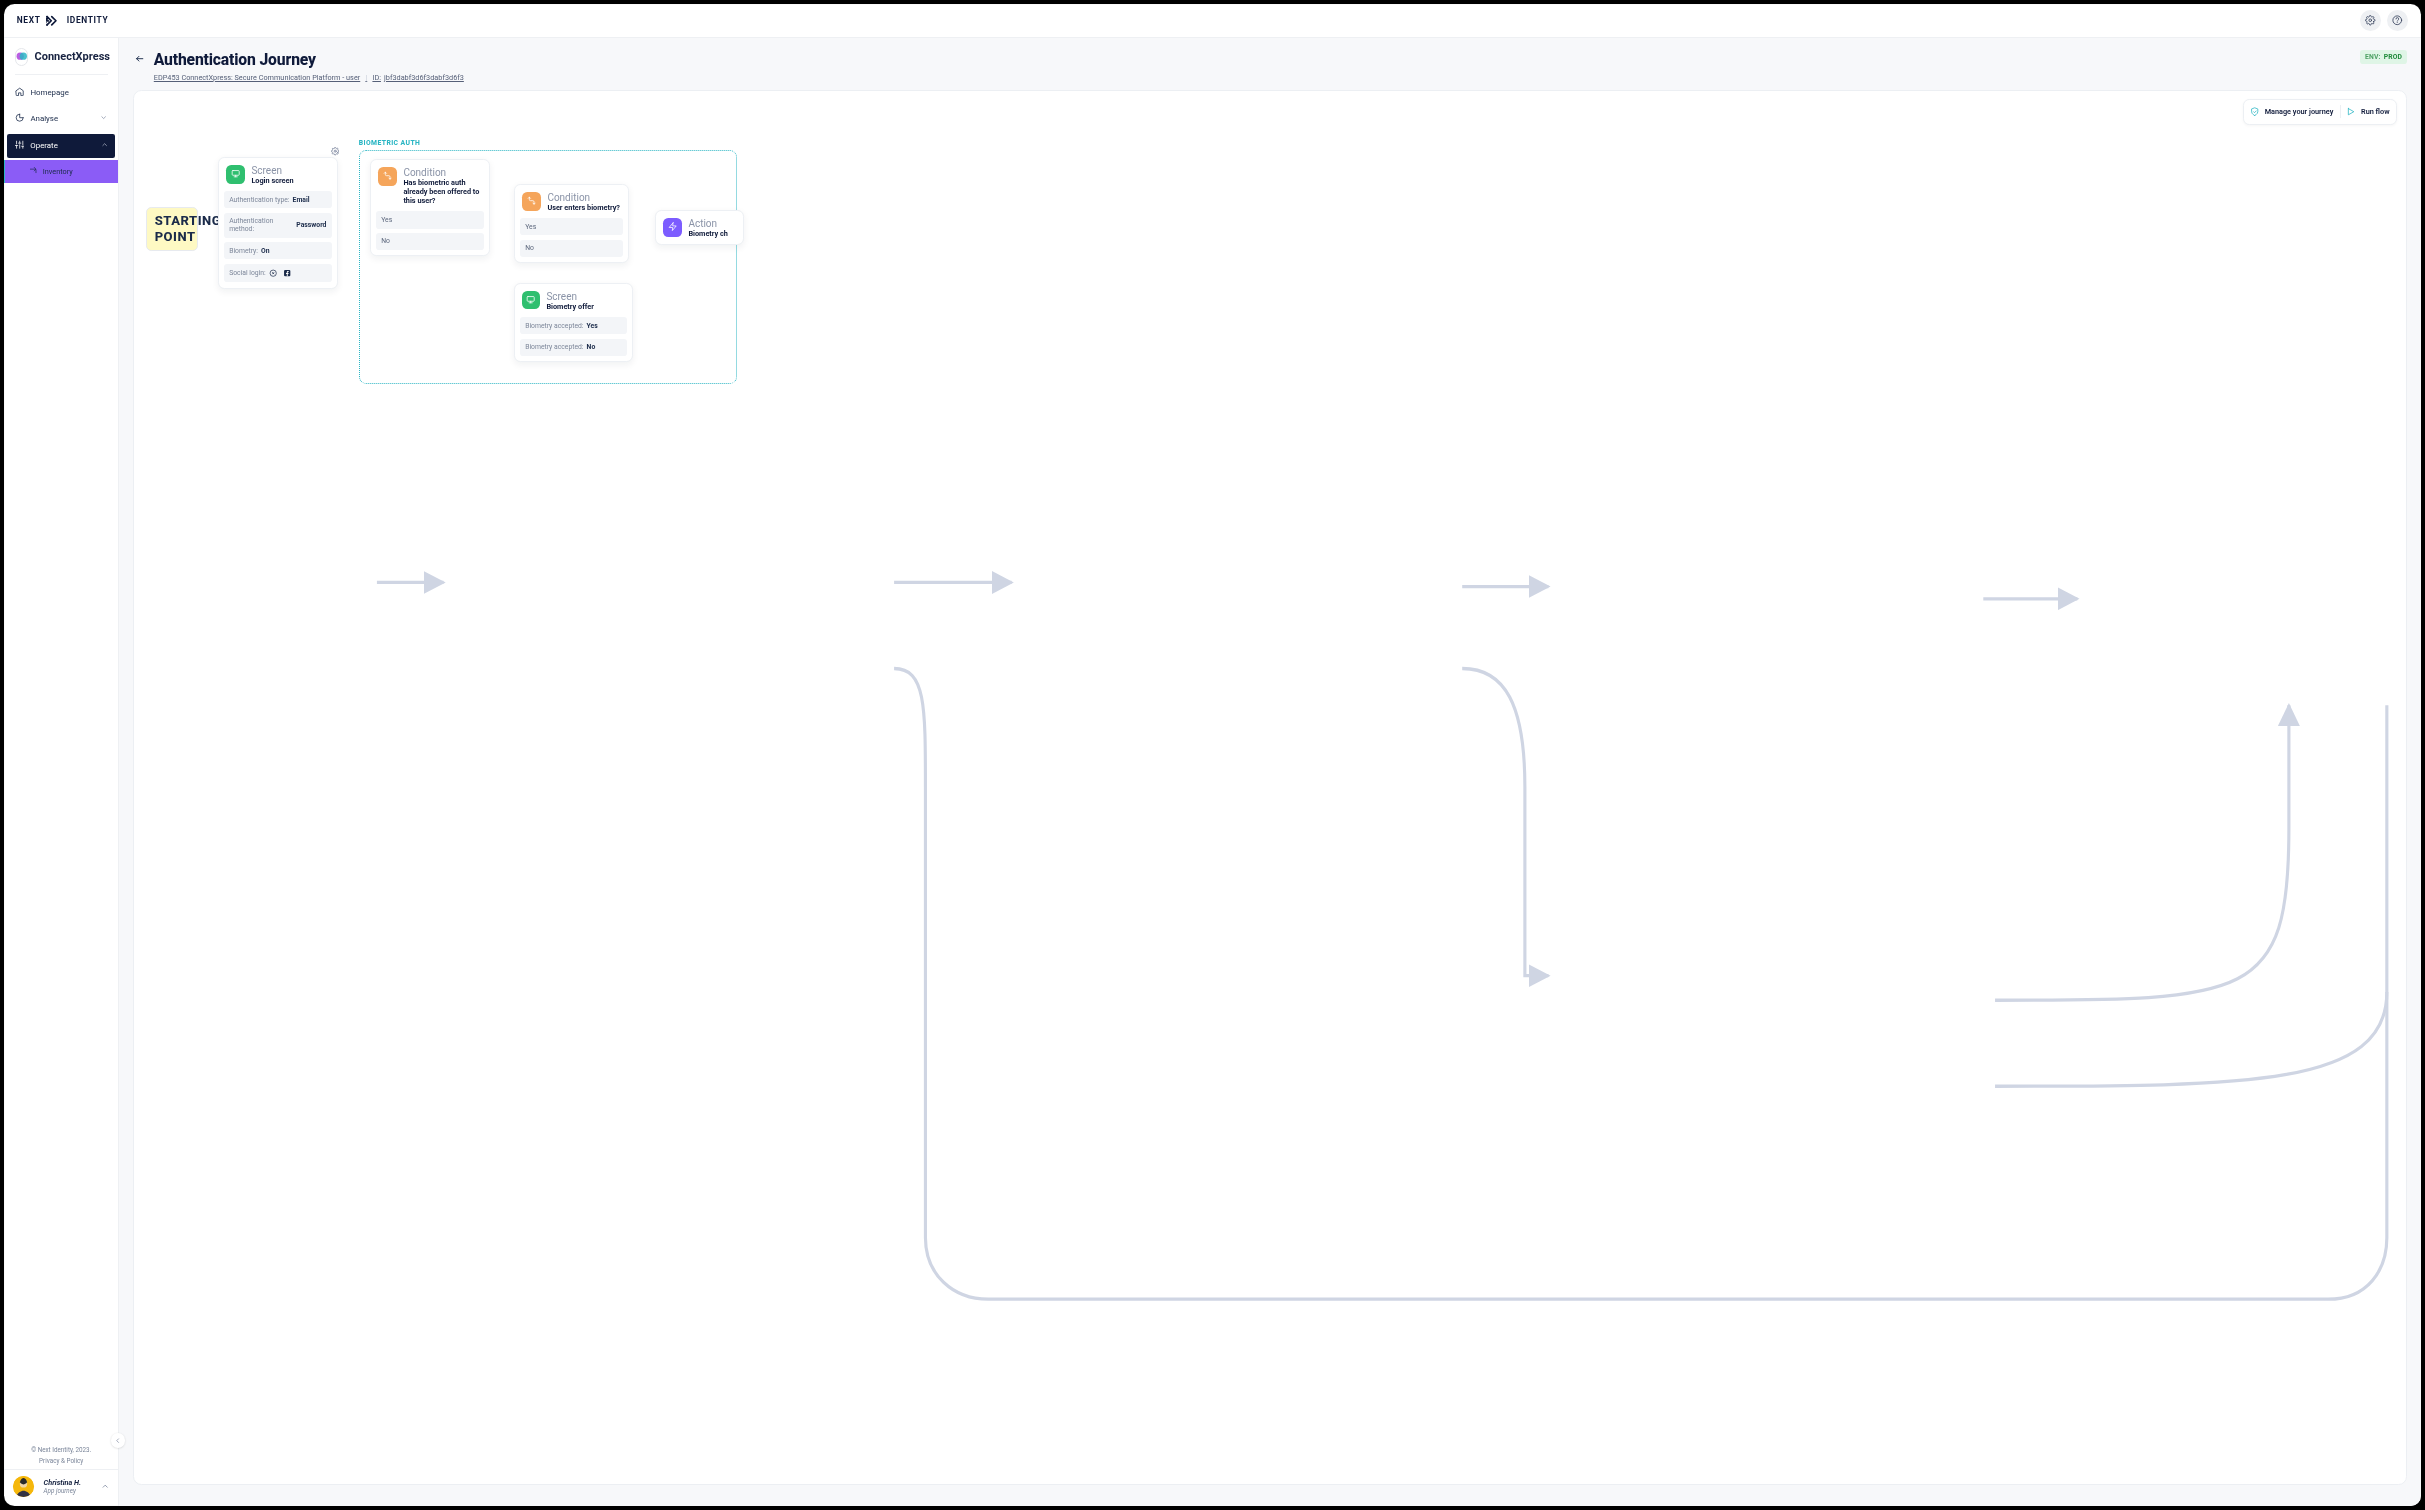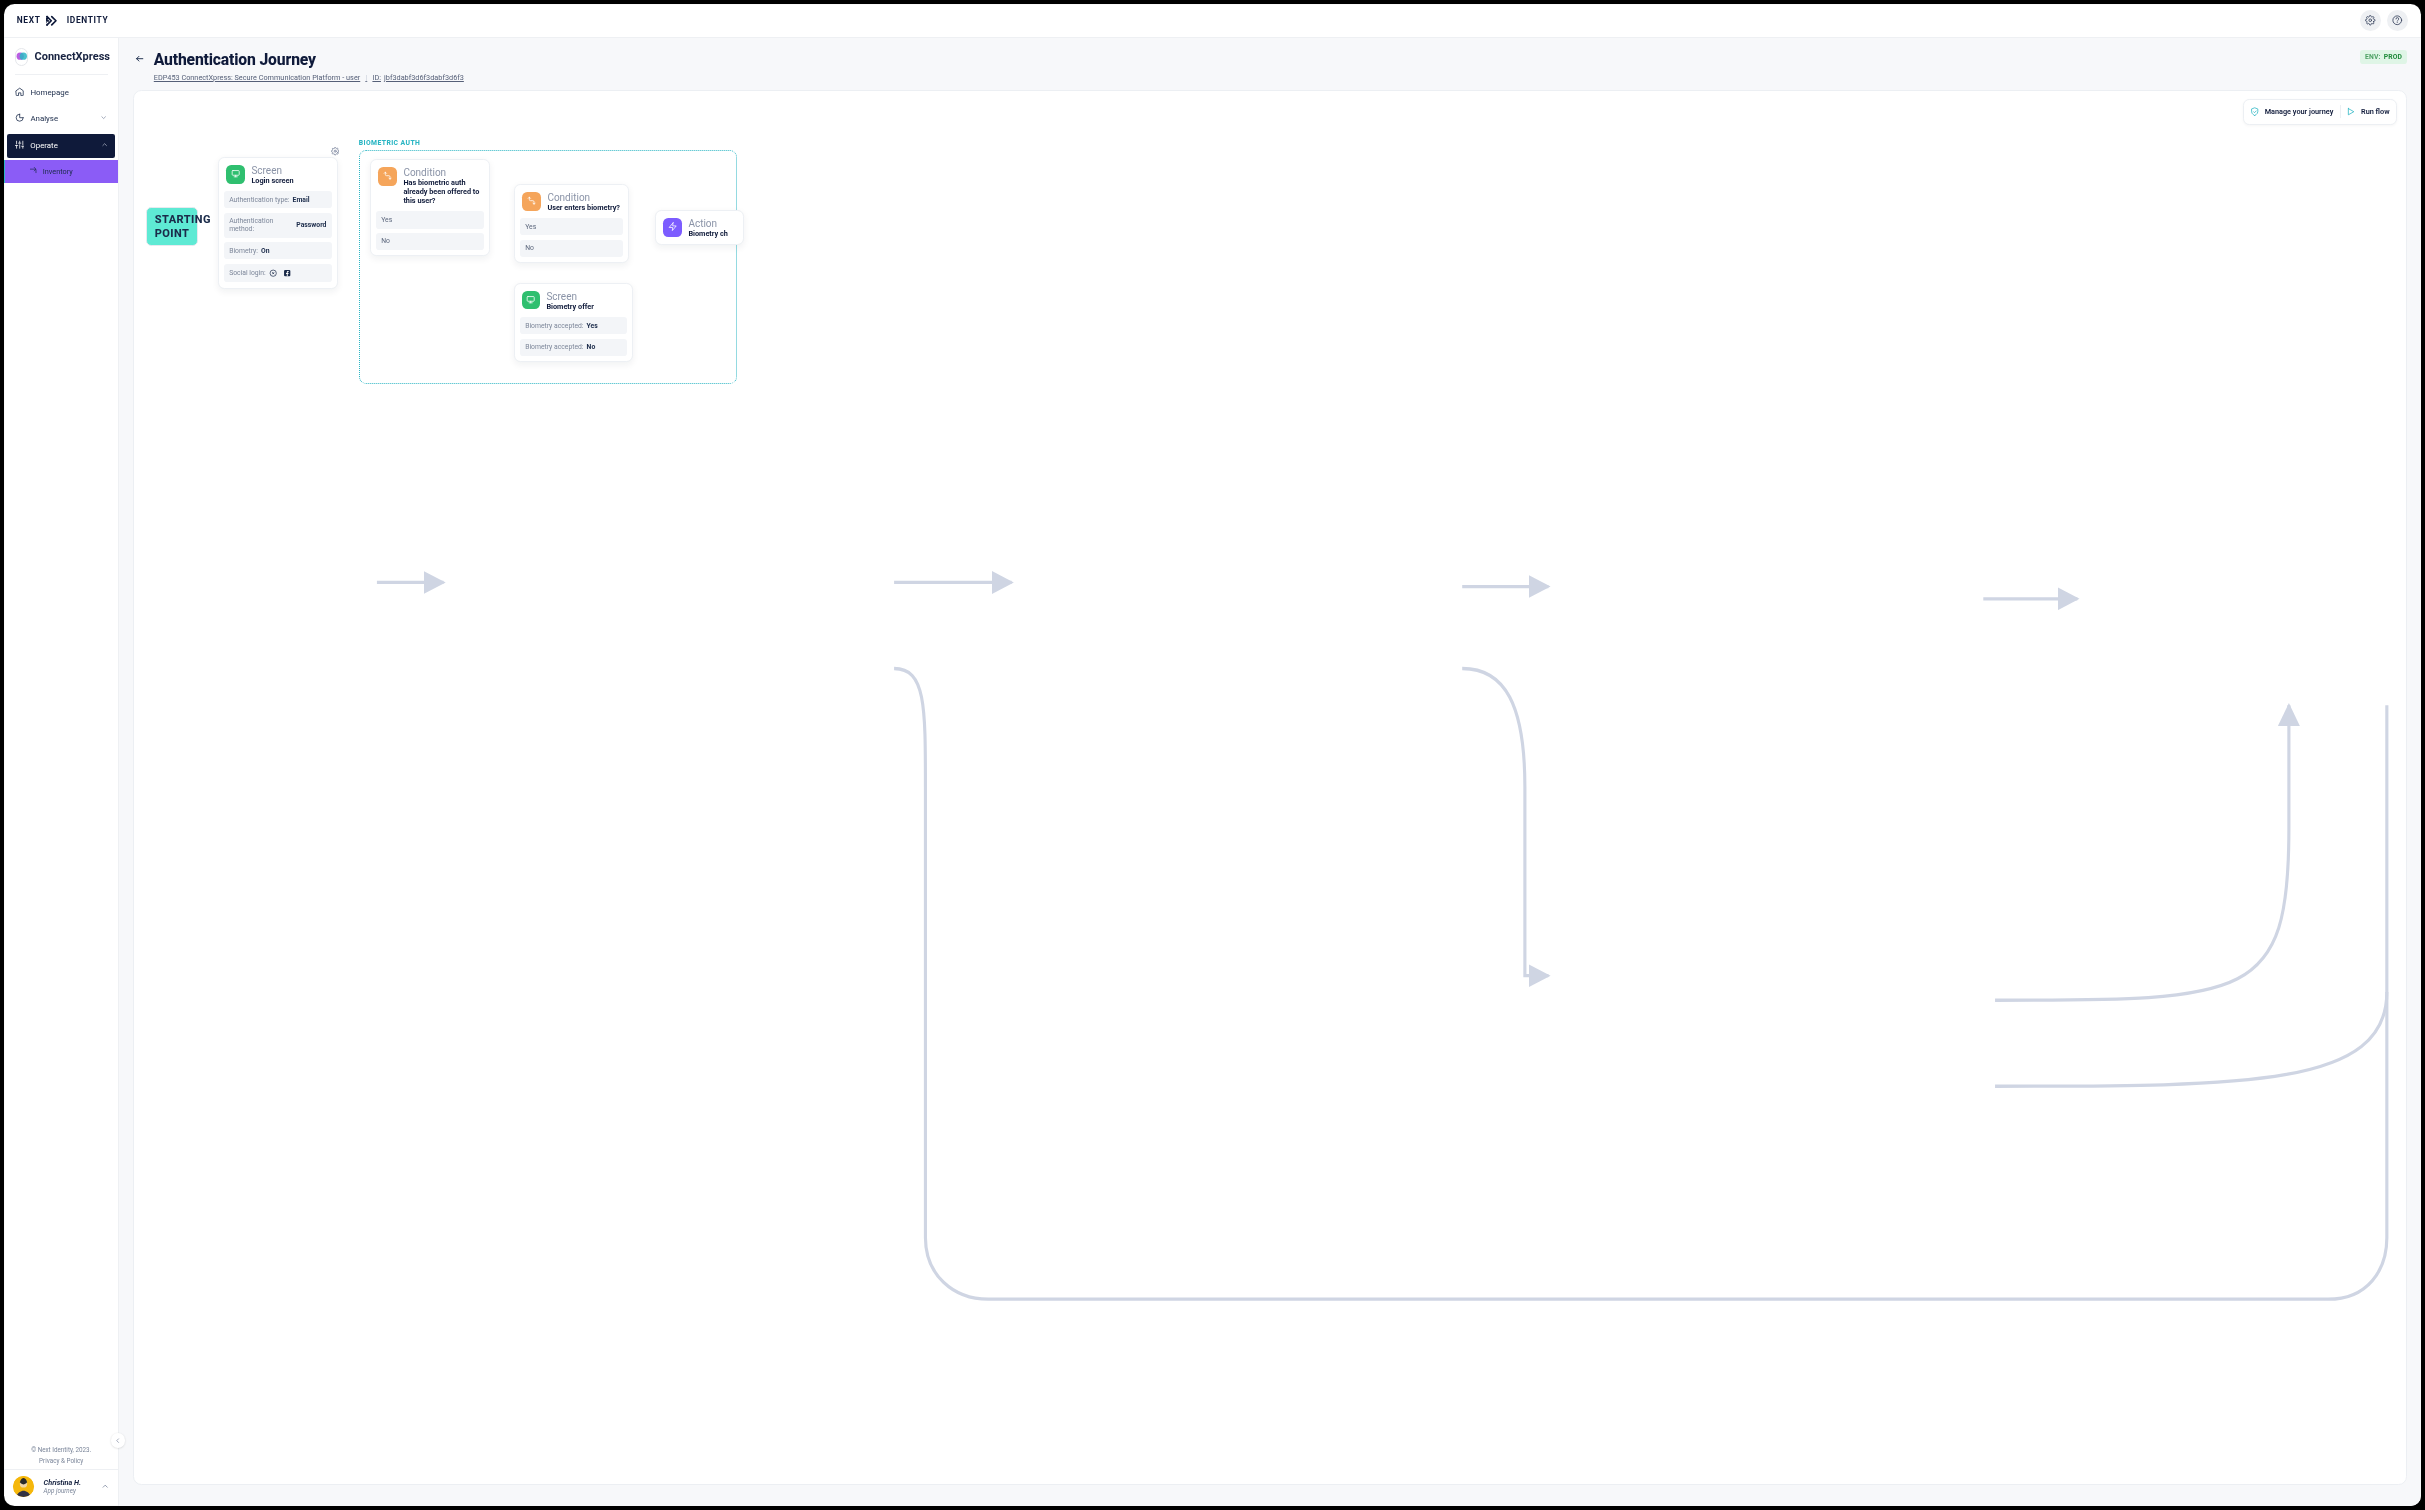--- a/index.html
+++ b/index.html
@@ -124,23 +124,23 @@
   .node .icon.action { background:#7c5cff; color:#fff; }
   .node .labels { display:flex; flex-direction:column; }
   .node .eyebrow { font-size:10px; color:#8a93a7; }
   .node .title { font-weight:700; color:#0f1a3a; line-height:1.25; }
   .node .rows { padding: 0 5.2px 5.2px; display:flex; flex-direction:column; gap:4.2px; }
   .kv { background:#f3f5f8; border-radius:3.1px; padding:4.7px 5.2px; color:#7c8699; font-size:6.8px; display:flex; gap:3.1px; align-items:center; }
   .kv .val { color:#1b2b4a; font-weight:700; }
   .ans { background:#f3f5f8; border-radius:3.1px; padding:4.7px 5.2px; color:#5b667c; font-size:6.8px; }
 
   .chip-start {
-    position:absolute; background:#5eead4; border:0.5px solid #e7eaef; border-radius:5.2px;
-    padding:5.2px 7.3px; font-weight:800; color:#1b2b4a;
-    letter-spacing:.04em; line-height:1.2; z-index:4; font-size:11px;
+    position:absolute; background:#fef9c3; border:0.5px solid #e7eaef; border-radius:5.2px;
+    padding:5.2px 7.3px; text-align:center; font-weight:800; color:#1b2b4a;
+    letter-spacing:.04em; line-height:1.2; z-index:4; font-size:13px;
   }
 
   .gear-floating { position:absolute; z-index:5; color:#6a7690; cursor:pointer; }
 
   .social-icons { display:flex; gap:4.2px; align-items:center; }
   .social-icons .ico { width:9.4px; height:9.4px; display:inline-flex; align-items:center; justify-content:center; }
 
 </style>
 </head>
 <body>

